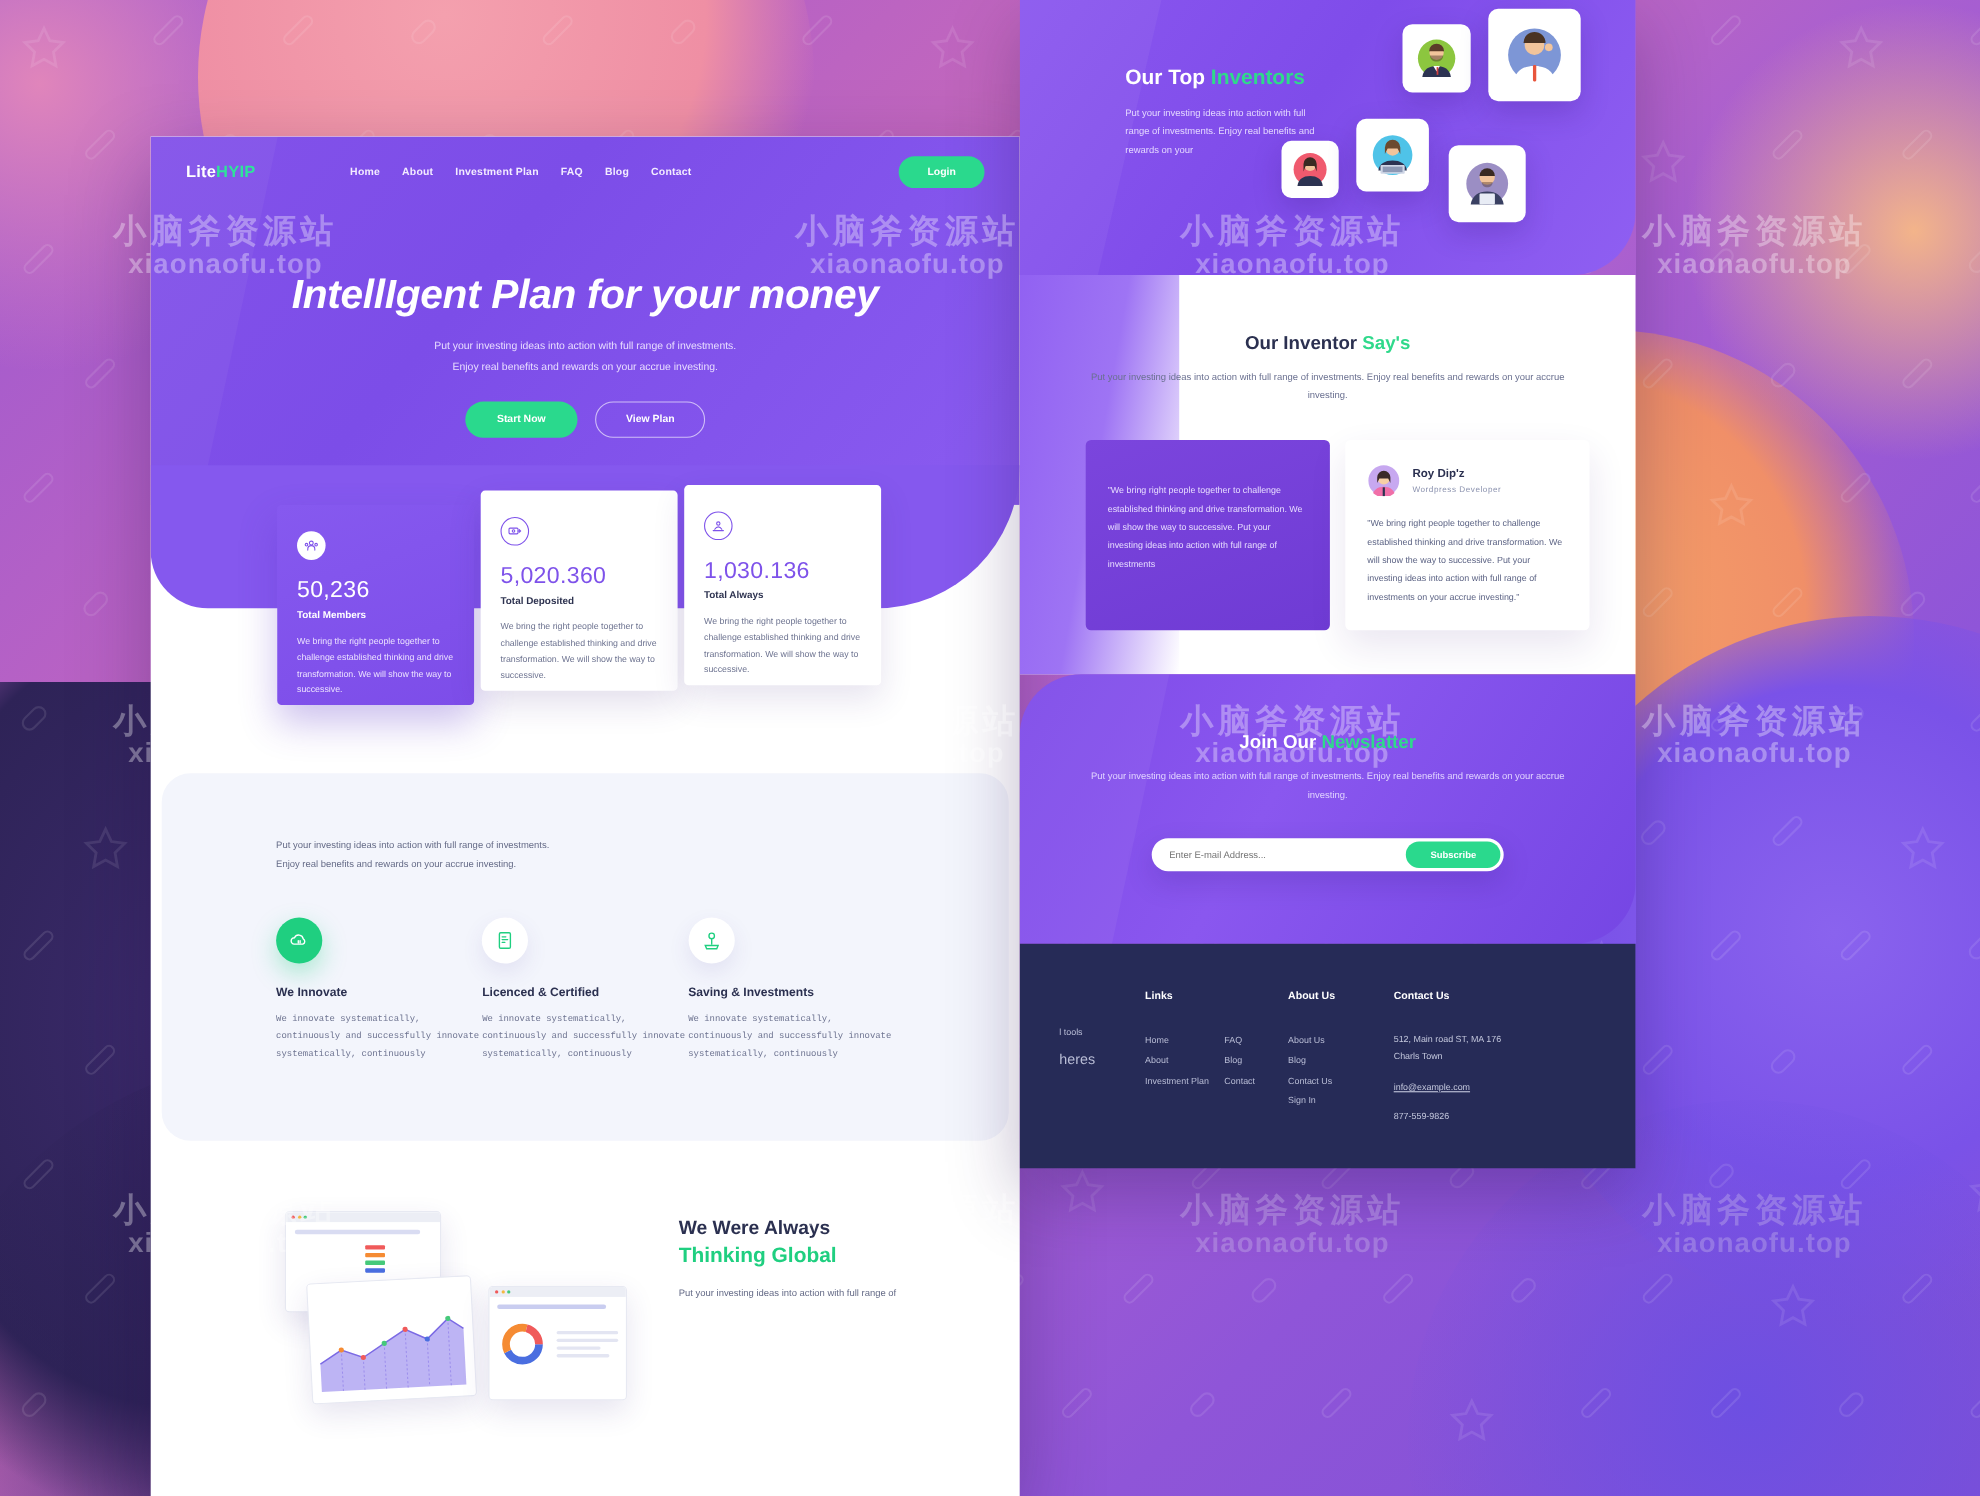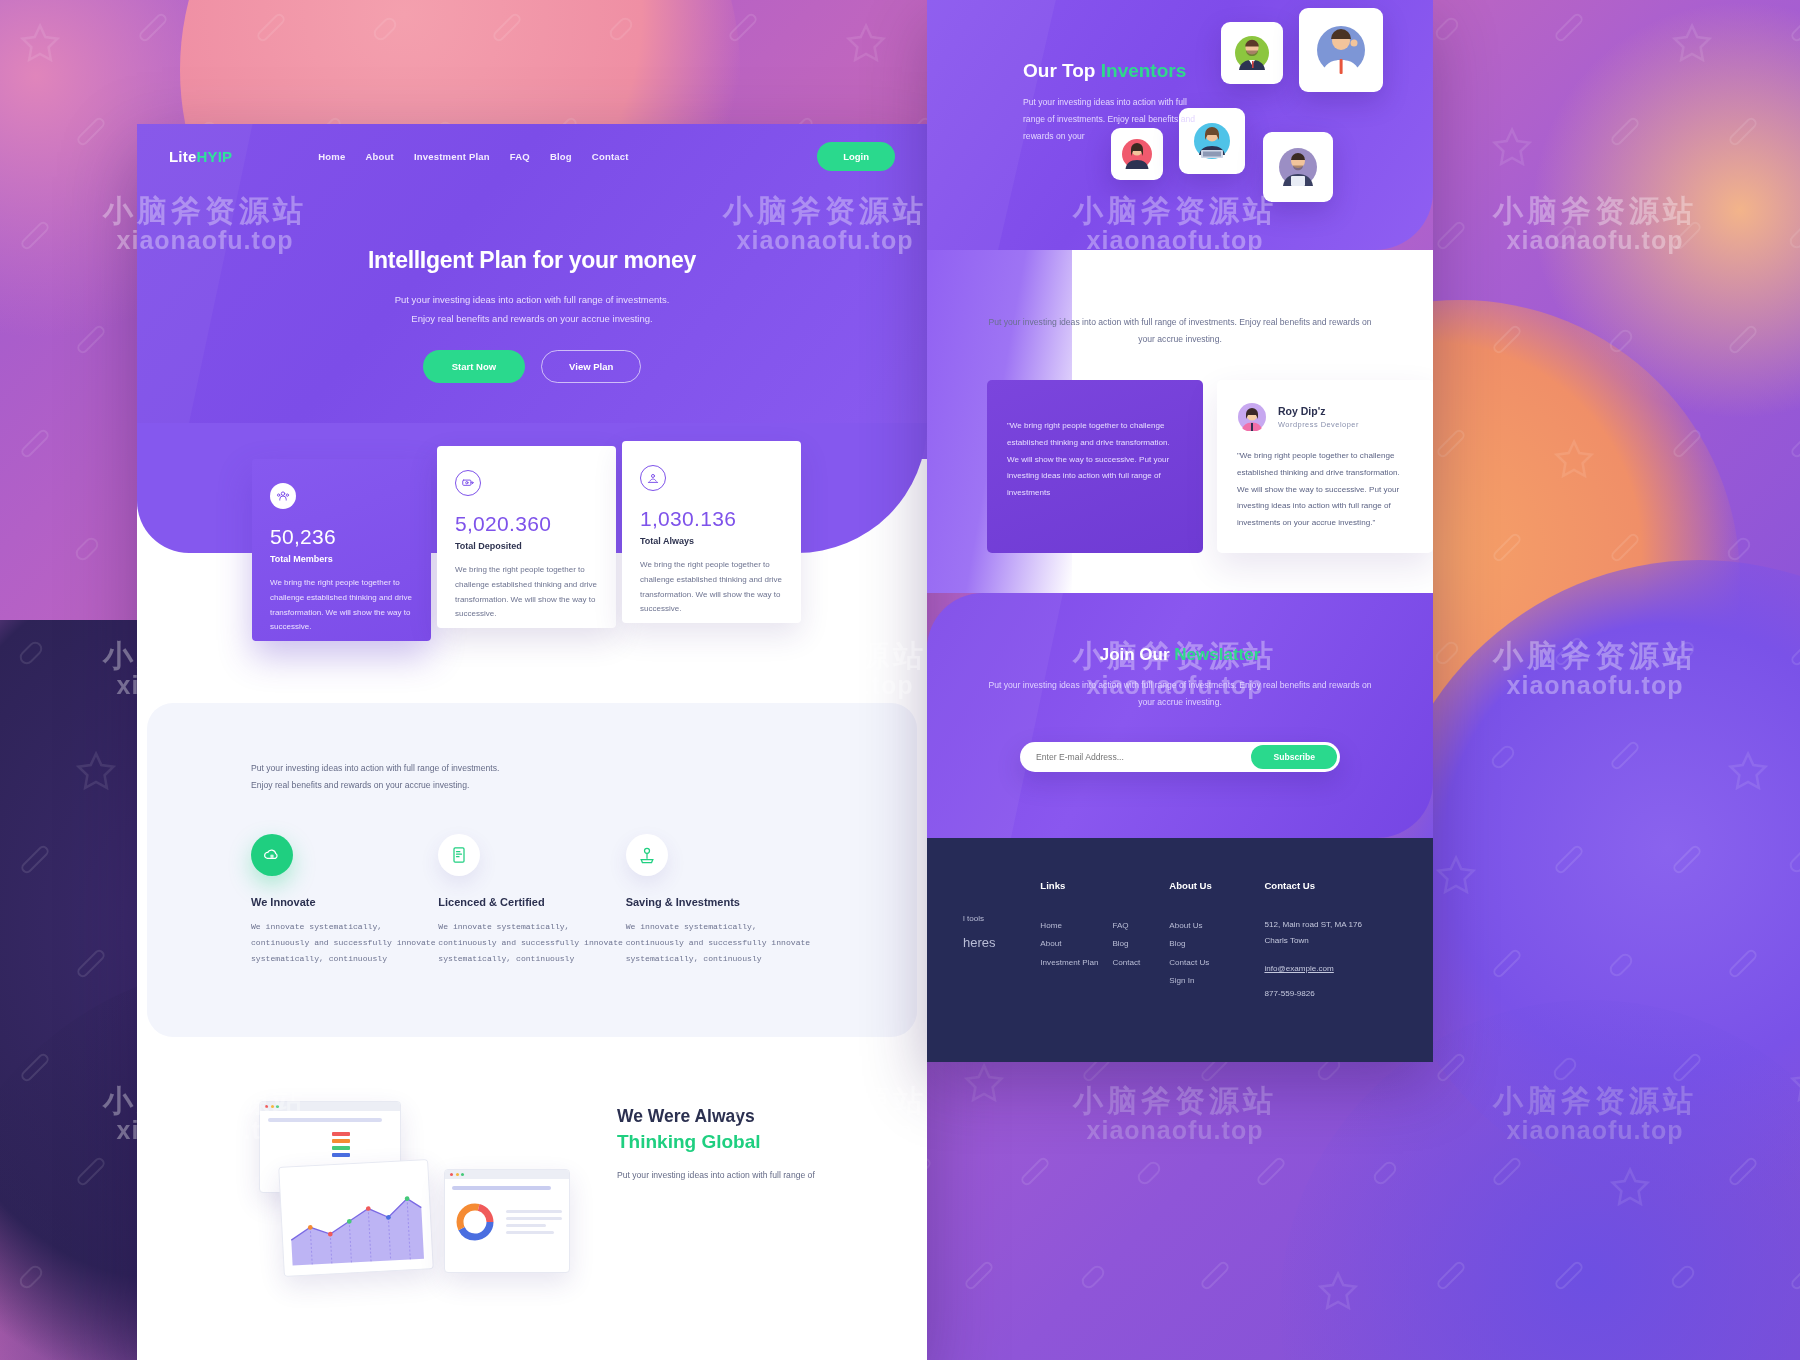--- a/index.html
+++ b/index.html
@@ -94,21 +94,21 @@
   .navlinks { display:flex; gap:20px; margin-left:86px; }
   .navlinks a {
     color:#f3ecff; font-size:9.5px; text-decoration:none; font-weight:600;
     letter-spacing:.2px; white-space:nowrap;
   }
   .btn-login {
     margin-left:auto; background:#2ad98d; color:#fff; font-size:9.5px; font-weight:700;
     padding:9px 26px; border-radius:40px; border:none; cursor:pointer;
   }
   .lm-hero-body { position:relative; z-index:3; text-align:center; margin-top:76px; }
-  .lm-h1 { color:#ffffff; font-size:23px; font-weight:700; letter-spacing:-.3px; }
+  .lm-h1 { color:#ffffff; font-size:37px; font-weight:700; letter-spacing:-.3px;font-style:italic; }
   .lm-sub { color:#e8dcff; font-size:9.5px; line-height:2.0; margin-top:16px; }
   .lm-cta { margin-top:22px; display:flex; justify-content:center; gap:16px; }
   .btn-start {
     background:#2ad98d; color:#fff; font-size:9.5px; font-weight:700;
     padding:10px 29px; border-radius:40px; border:none; cursor:pointer;
   }
   .btn-viewplan {
     background:transparent; color:#ffffff; font-size:9.5px; font-weight:700;
     padding:10px 27px; border-radius:40px; border:1.4px solid rgba(255,255,255,.62); cursor:pointer;
   }
@@ -169,21 +169,21 @@
   }
   .brbar { height:9px; background:#eceef5; display:flex; align-items:center; gap:2.5px; padding-left:5px; }
   .brdot { width:3px; height:3px; border-radius:50%; }
   .lm-global-text { margin-left:28px; padding-top:10px; }
   .gl-h { font-size:17.5px; font-weight:700; color:#2b3050; line-height:1.5; }
   .gl-h2 { font-size:19px; font-weight:700; color:#1fcf80; line-height:1.35; }
   .gl-p { font-size:8.6px; color:#656b87; line-height:2.0; margin-top:12px; }
 
   
   #mock-right {
-    position:absolute; left:927px; top:0px; width:506px; height:1062px;
+    position:absolute; left:927px; top:0px; width:560px; height:1062px;
     overflow:hidden; box-shadow:0 24px 60px rgba(40,18,80,.3);
   }
   .rm-hero {
     position:relative; height:250px;
     background:linear-gradient(125deg,#8a57ef 0%, #7f4cea 45%, #8f5ff2 100%);
     border-bottom-right-radius:58px;
   }
   .rm-hero-tilt{
     position:absolute; left:-30px; top:0; width:130px; height:250px;
     background:rgba(255,255,255,.05); transform:skewX(-13deg);
@@ -834,20 +834,21 @@
             <path d="M8 42c1-8 7-12 15-12s14 4 15 12z" fill="#3a4062"></path>
             <rect x="16" y="32" width="14" height="10" rx="1" fill="#e8ecf5"></rect>
           </svg>
       </div>
     </div>
   </div>
 
   <div class="rm-say">
     <div class="rm-say-bg"></div>
     <div class="rm-say-inner">
+      <h2 class="say-h"><span>Our Inventor </span><span class="grn">Say's</span></h2>
       <p class="say-p">Put your investing ideas into action with full range of  investments. Enjoy real benefits and rewards on your accrue investing.</p>
       <div class="say-cards">
         <div class="tcard purple">
           <div class="tquote">"We bring right people together to challenge established thinking and drive transformation. We will show the way to successive. Put your investing ideas into action with full range of  investments</div>
         </div>
         <div class="tcard white">
           <div class="thead">
             <svg class="tav" viewBox="0 0 30 30">
                 <circle cx="15" cy="15" r="14" fill="#c7a8f0"></circle>
                 <circle cx="15" cy="13" r="5.5" fill="#f6cfa5"></circle>

